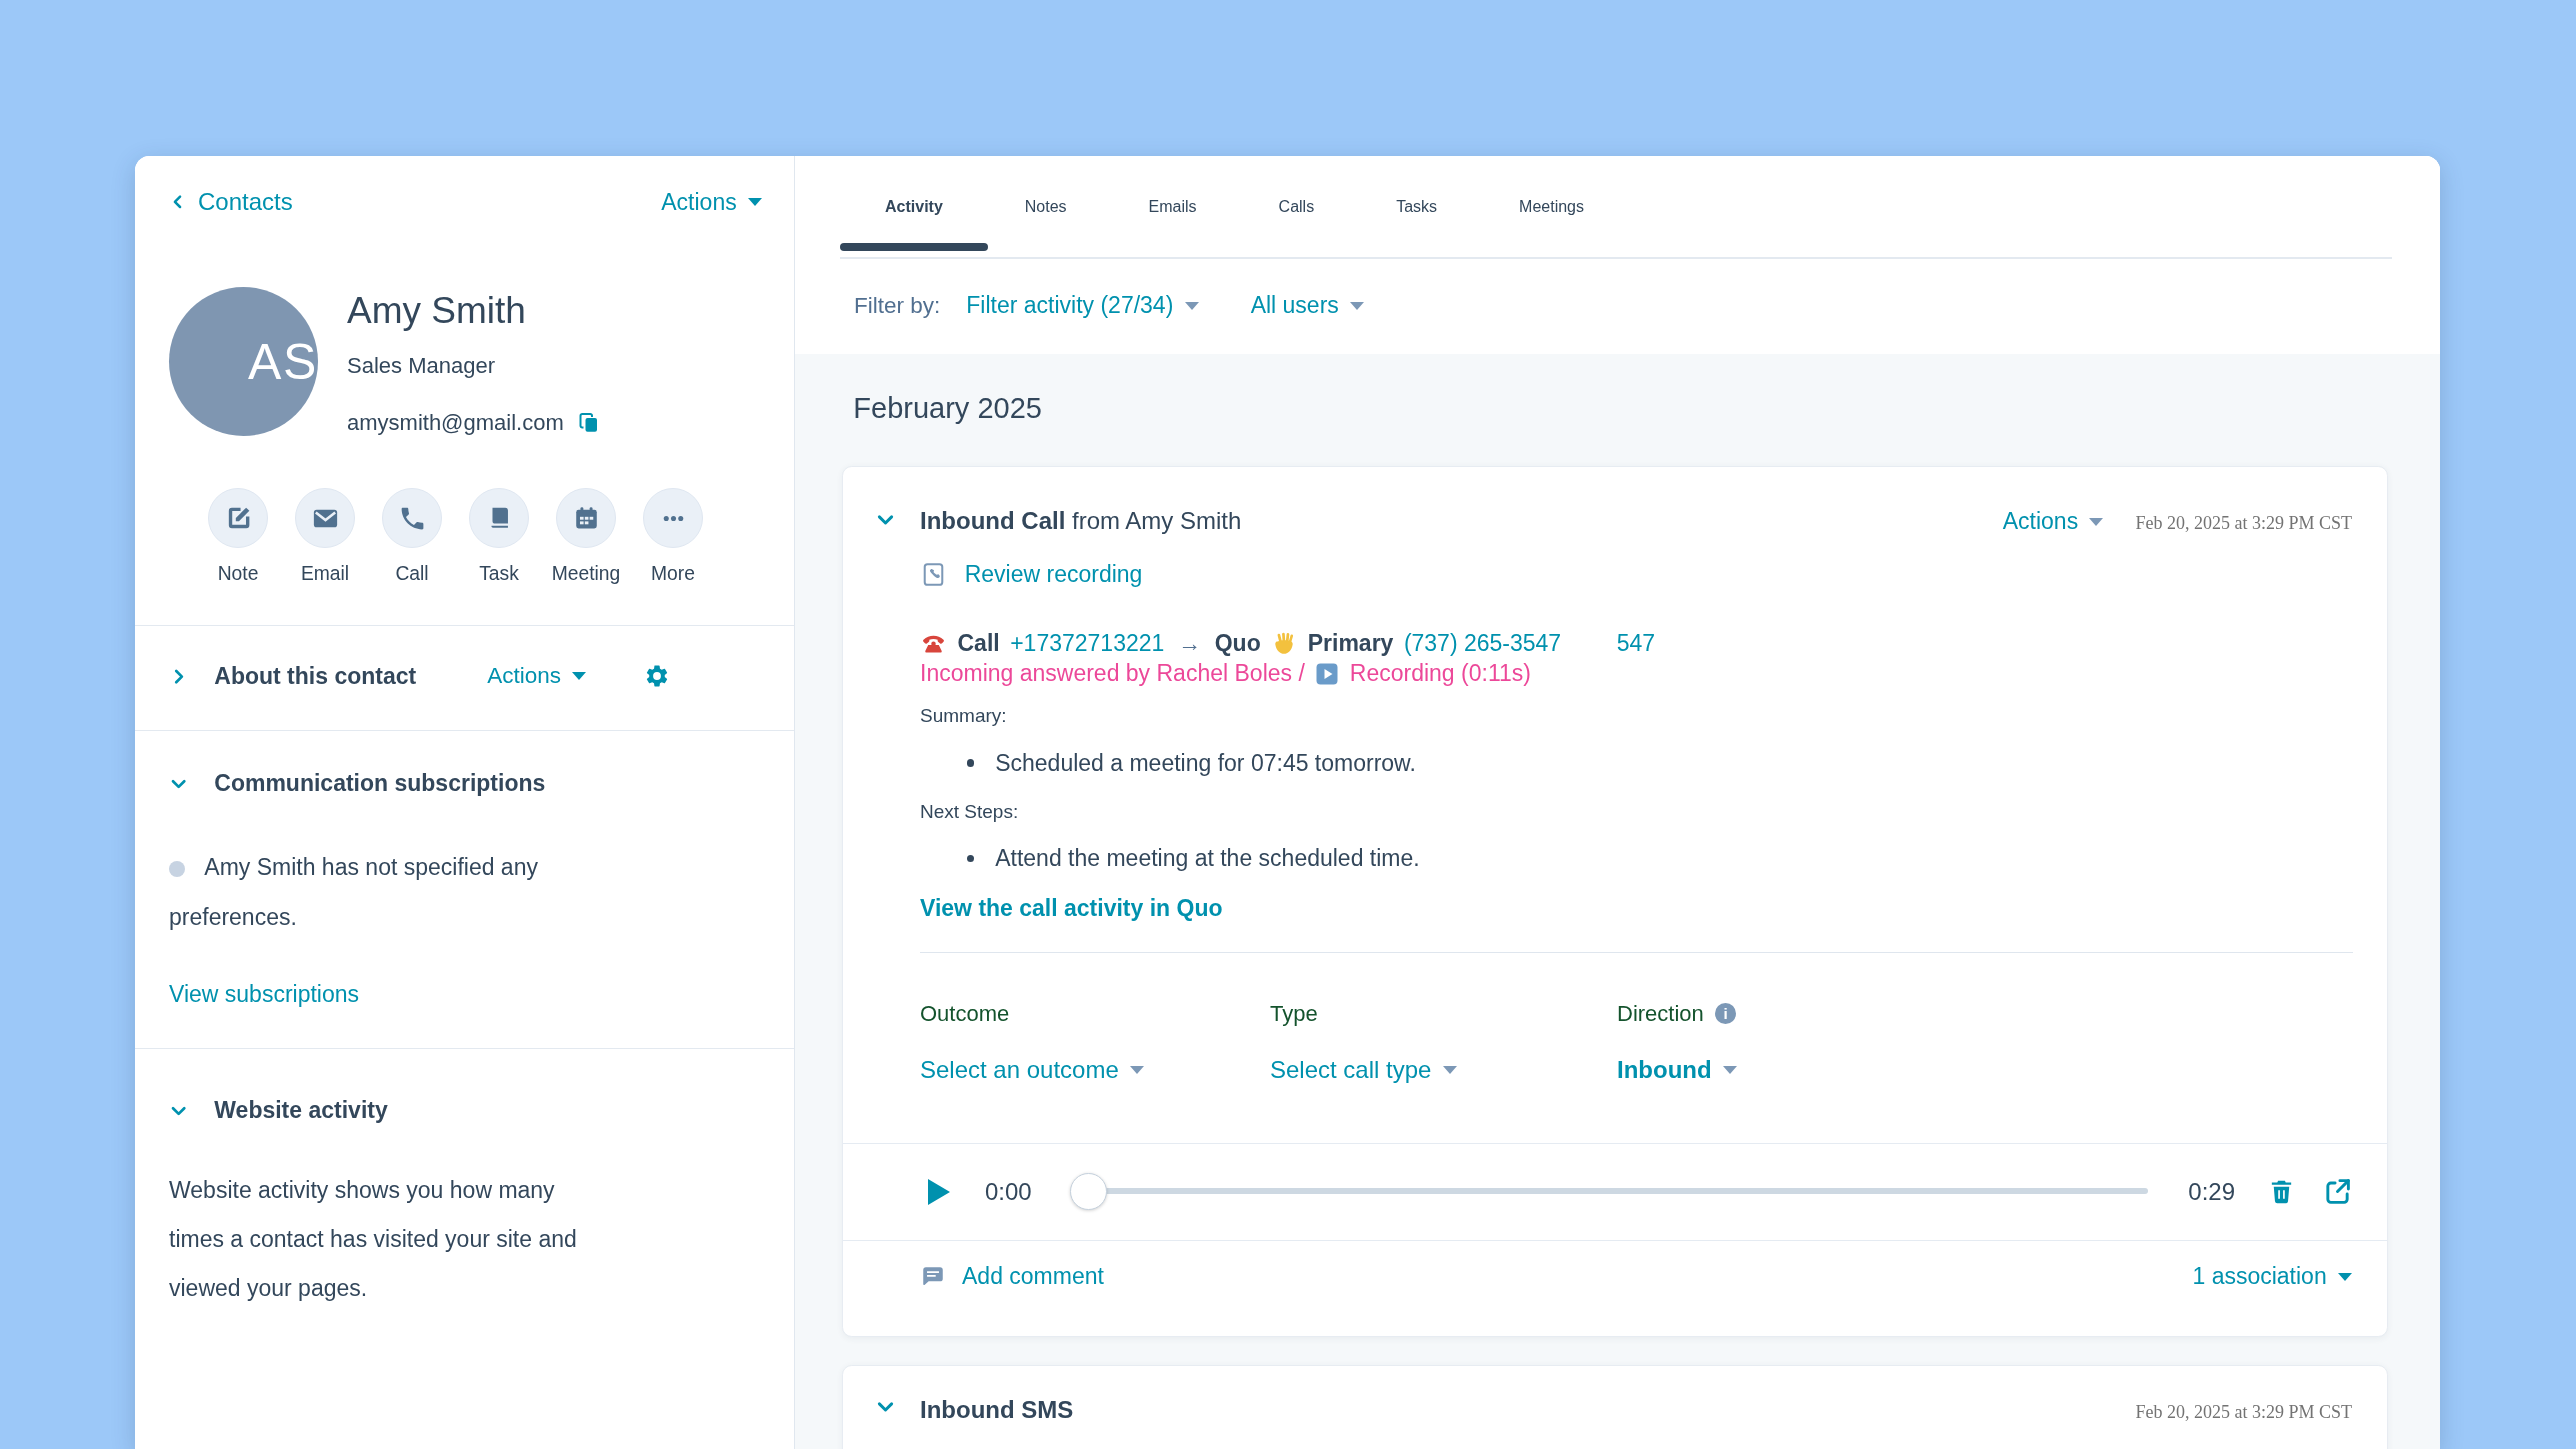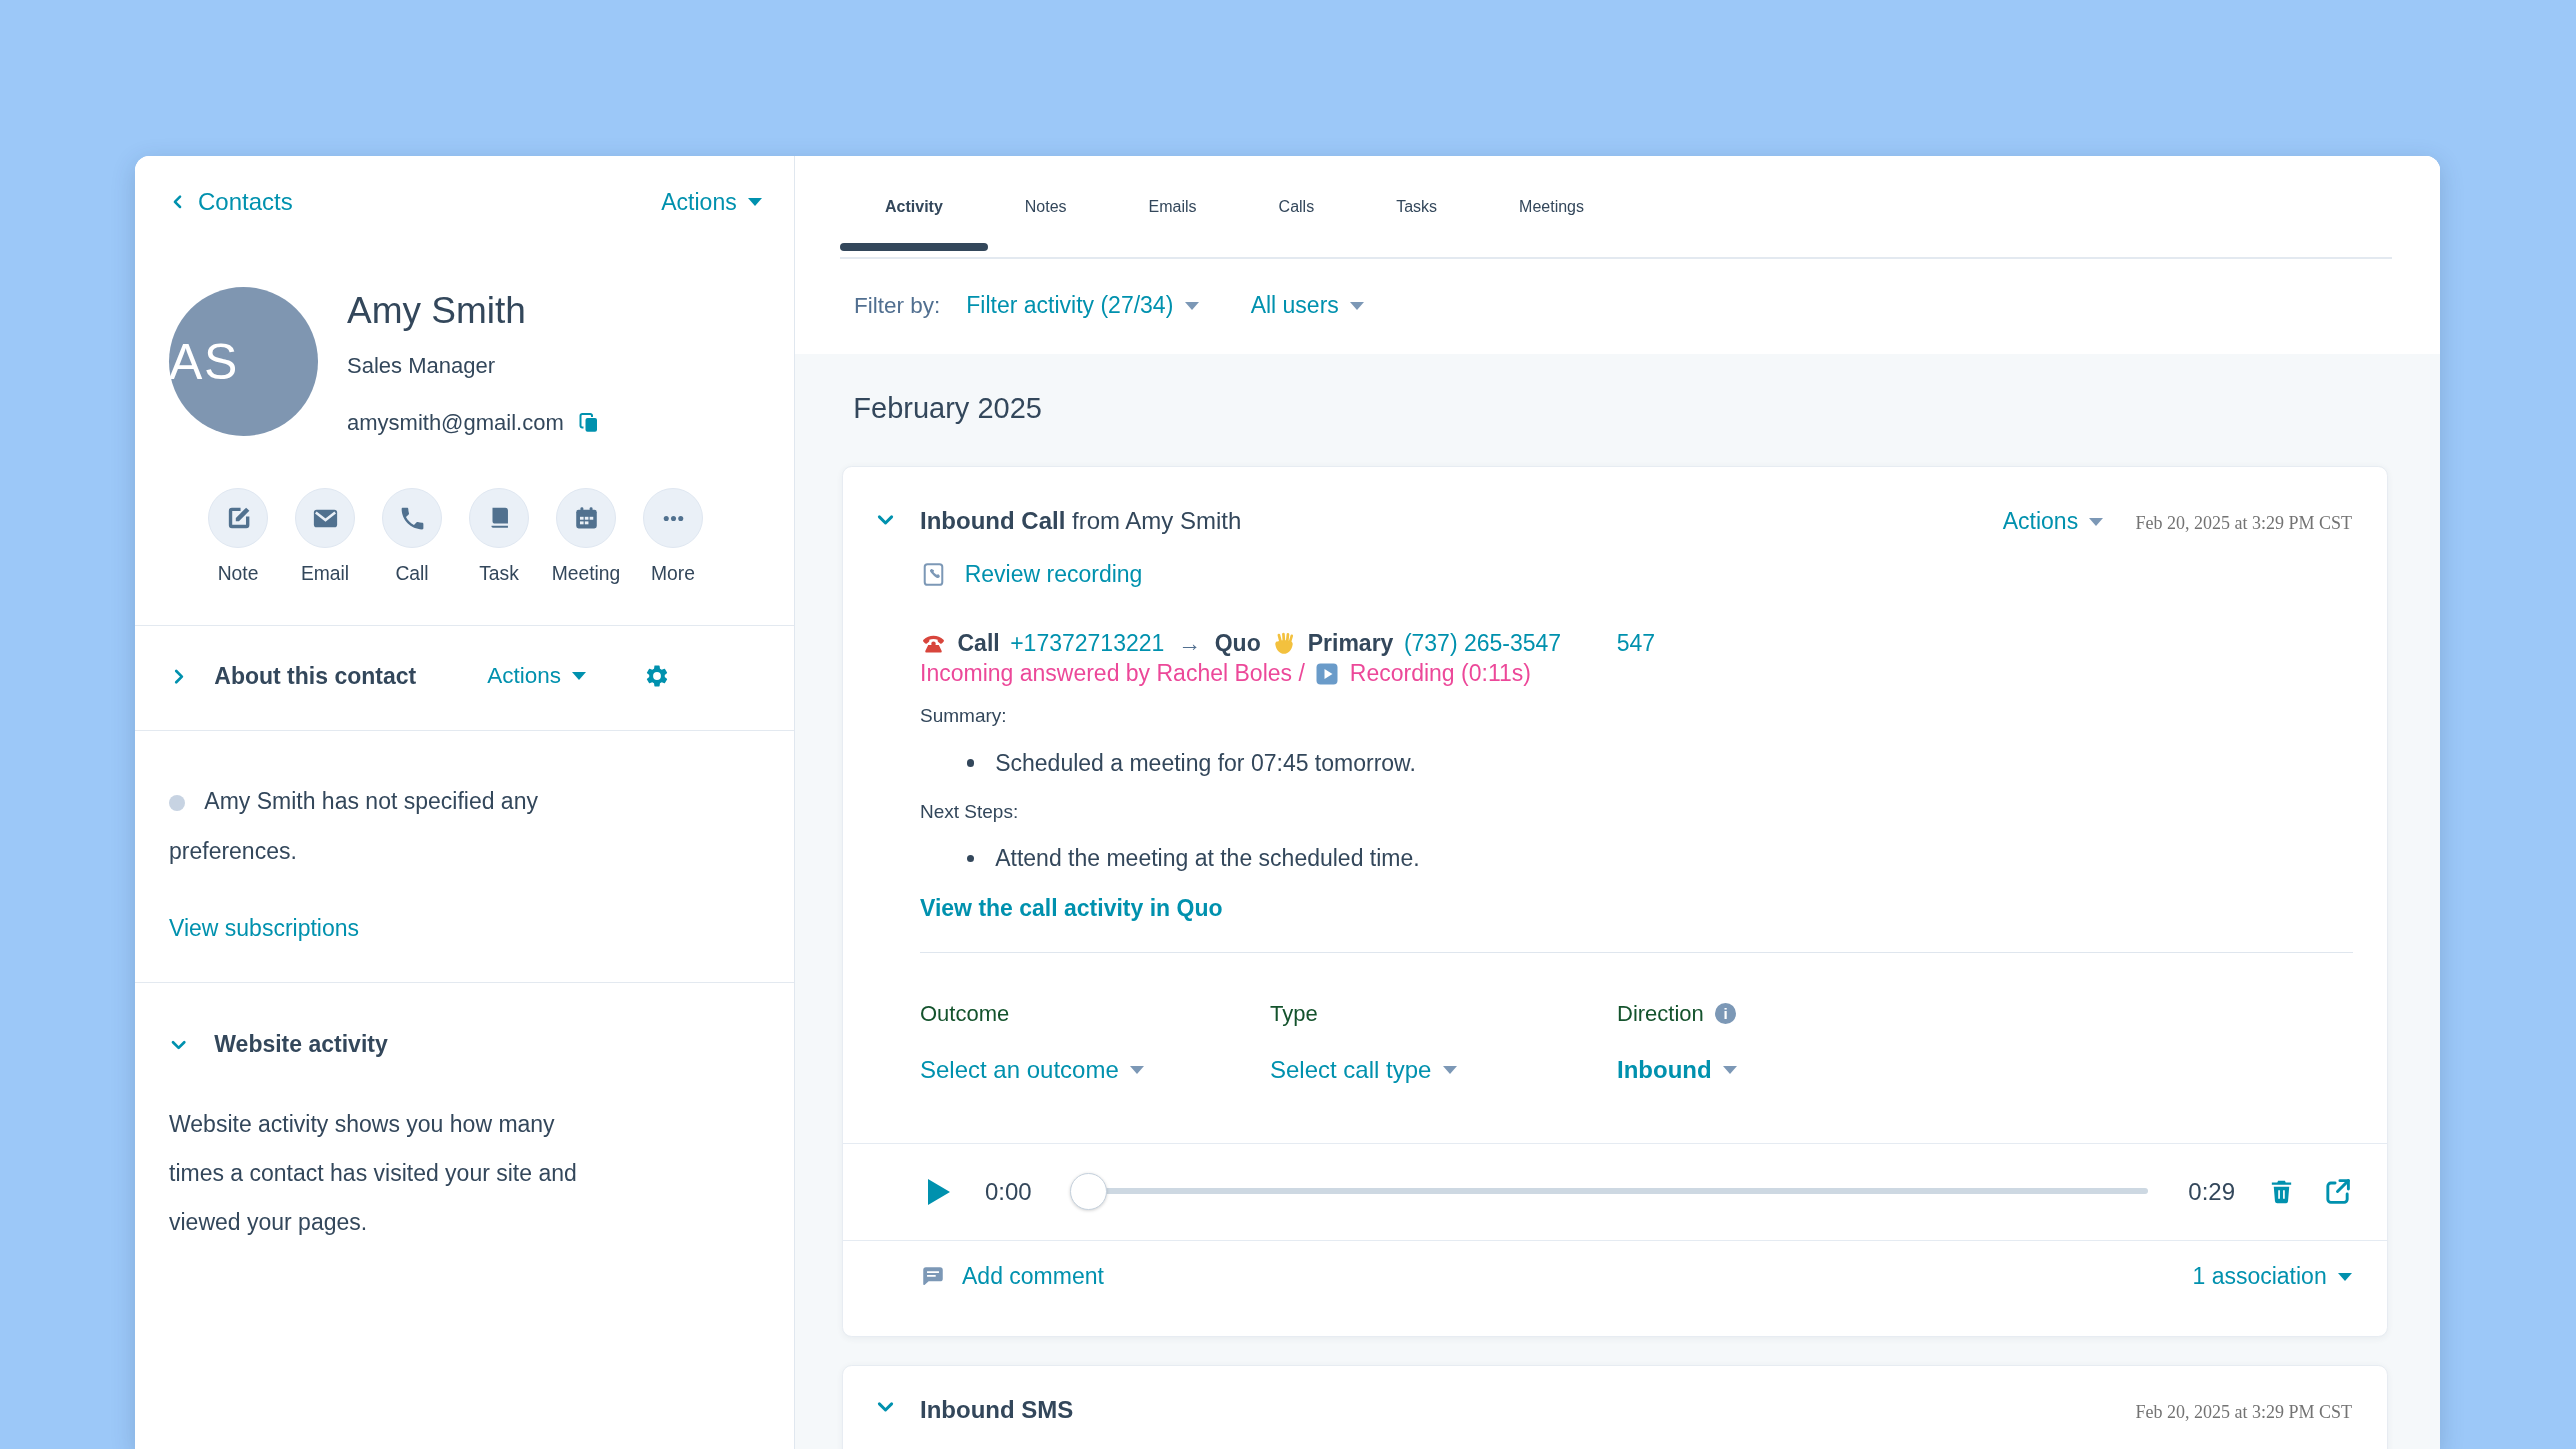--- a/index.html
+++ b/index.html
@@ -15,21 +15,21 @@
             padding:0 32px 0 34px; }
   .sb-top{ margin-top:32px; display:flex; align-items:center; }
   .link{ color:#0091ae; font-weight:400; text-decoration:none; cursor:pointer; }
   .back{ display:flex; align-items:center; gap:11.3px; font-size:24px; }
   .sb-actions{ margin-left:auto; display:flex; align-items:center; font-size:23px; }
   .caret{ display:inline-block; width:0; height:0; border-left:7.2px solid transparent;
           border-right:7.2px solid transparent; border-top:8.9px solid #7c98b6; margin-left:11.3px; }
   .caret.teal{ border-top-color:#0091ae; }
   .profile{ margin-top:71px; display:flex; gap:29px; }
   .avatar{ width:149px; height:149px; border-radius:50%; background:#7f96b1; flex:none;
-           display:flex; align-items:center; justify-content:flex-start;
+           display:flex; align-items:center; justify-content:flex-end;
            color:#fff; font-size:50px; letter-spacing:1.6px; }
   .pname{ font-size:37px; font-weight:500; margin-top:3.2px; }
   .ptitle{ font-size:22px; margin-top:21px; color:#33475b; }
   .pemail{ font-size:22px; margin-top:31px; display:flex; align-items:center; gap:13px; }
   .quick{ margin-top:52px; display:flex; gap:27px; padding-left:39px; }
   .qa{ width:60px; display:flex; flex-direction:column; align-items:center; cursor:pointer; }
   .qa-circle{ width:60px; height:60px; border-radius:50%; background:#eaf0f7; border:0.8px solid #dfe7f1;
               display:flex; align-items:center; justify-content:center; }
   .qa-label{ margin-top:14.5px; font-size:19.3px; color:#33475b; white-space:nowrap; }
   .sb-divider{ border-top:1.6px solid #e3e9f0; margin:40px -32px 0 -34px; }
@@ -246,20 +246,28 @@
         </a>
         <span class="gear icon">
           <svg width="26" height="26" viewBox="0 0 24 24" fill="#0091ae">
               <path d="M19.14 12.94c.04-.3.06-.61.06-.94s-.02-.64-.07-.94l2.03-1.58a.49.49 0 0 0 .12-.61l-1.92-3.32a.49.49 0 0 0-.59-.22l-2.39.96c-.5-.38-1.03-.7-1.62-.94L14.4 2.81a.48.48 0 0 0-.48-.41h-3.84c-.24 0-.43.17-.47.41l-.36 2.54c-.59.24-1.13.57-1.62.94l-2.39-.96a.48.48 0 0 0-.59.22L2.73 8.87c-.12.21-.08.47.12.61l2.03 1.58c-.05.3-.09.63-.09.94s.02.64.07.94l-2.03 1.58a.49.49 0 0 0-.12.61l1.92 3.32c.12.22.37.29.59.22l2.39-.96c.5.38 1.03.7 1.62.94l.36 2.54c.05.24.24.41.48.41h3.84c.24 0 .44-.17.47-.41l.36-2.54c.59-.24 1.13-.56 1.62-.94l2.39.96c.22.08.47 0 .59-.22l1.92-3.32a.49.49 0 0 0-.12-.61zM12 15.6A3.6 3.6 0 1 1 12 8.4a3.6 3.6 0 0 1 0 7.2z"></path>
             </svg>
         </span>
       </div>
 
       <div class="sb-divider"></div>
 
+      <div class="sec-head comm-head">
+        <span class="icon">
+          <svg width="19.3" height="19.3" viewBox="0 0 24 24" fill="none" stroke="#0091ae" stroke-width="3.4" stroke-linecap="round" stroke-linejoin="round">
+              <polyline points="5 9 12 16 19 9"></polyline>
+            </svg>
+        </span>
+        <span class="sec-title">Communication subscriptions</span>
+      </div>
       <div class="empty-text">
         <div><span class="gray-dot"></span><span>Amy Smith has not specified any</span></div>
         <div>preferences.</div>
       </div>
       <a class="link view-sub">View subscriptions</a>
 
       <div class="sb-divider"></div>
 
       <div class="sec-head web-head">
         <span class="icon">

